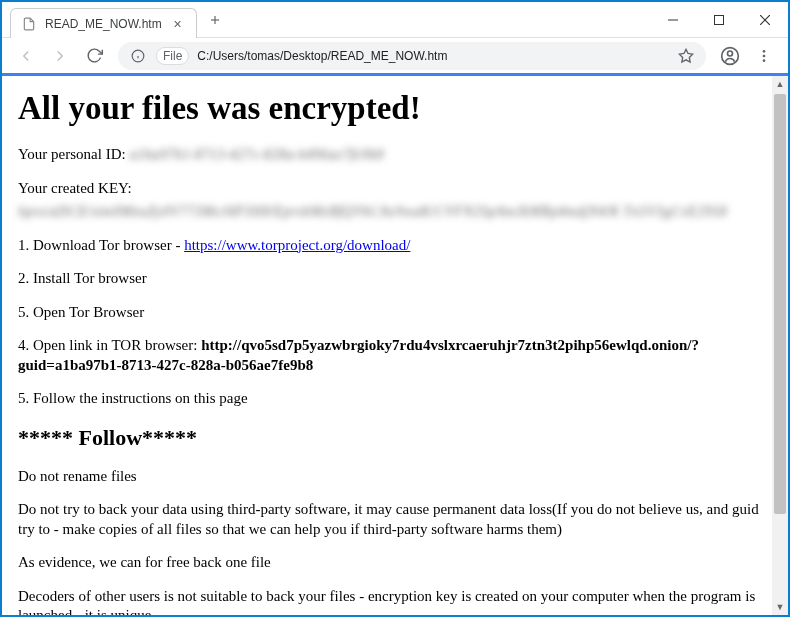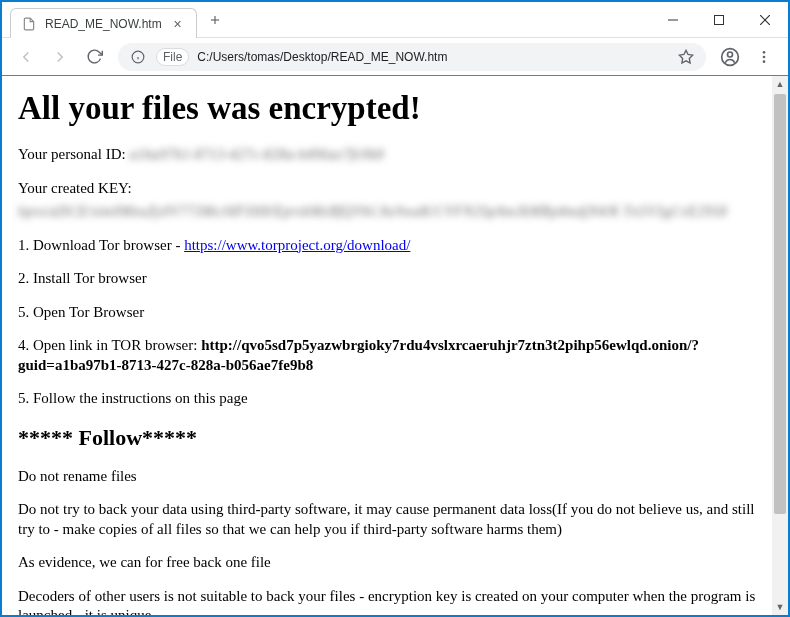--- a/index.html
+++ b/index.html
@@ -88,21 +88,21 @@
       cursor: pointer;
       color: #333;
     }
     .addressbar-row {
       height: 38px;
       display: flex;
       align-items: center;
       padding: 0 8px;
       gap: 2px;
       background: white;
-      border-bottom: 1px solid #3b82f6;
+      border-bottom: 3px solid #3b82f6;
     }
     .nav-btn {
       width: 32px;
       height: 32px;
       border-radius: 50%;
       display: flex;
       align-items: center;
       justify-content: center;
       color: #5f6368;
       cursor: pointer;
@@ -323,21 +323,21 @@
 
     <p>
       <span>4. Open link in TOR browser: </span><span class="bold">http://qvo5sd7p5yazwbrgioky7rdu4vslxrcaeruhjr7ztn3t2pihp56ewlqd.onion/?guid=a1ba97b1-8713-427c-828a-b056ae7fe9b8</span>
     </p>
 
     <p>5. Follow the instructions on this page</p>
 
     <h2>***** Follow*****</h2>
 
     <p>Do not rename files</p>
-    <p>Do not try to back your data using third-party software, it may cause permanent data loss(If you do not believe us, and still try to - make copies of all files so that we can help you if third-party software harms them)</p>
+    <p>Do not try to back your data using third-party software, it may cause permanent data loss(If you do not believe us, and guid try to - make copies of all files so that we can help you if third-party software harms them)</p>
     <p>As evidence, we can for free back one file</p>
     <p>Decoders of other users is not suitable to back your files - encryption key is created on your computer when the program is launched - it is unique.</p>
   </div>
 
 </div>
 
 <div class="scrollbar">
   <div class="scrollbar-arrow sa-top">▲</div>
   <div class="scrollbar-thumb"></div>
   <div class="scrollbar-arrow sa-bottom">▼</div>

